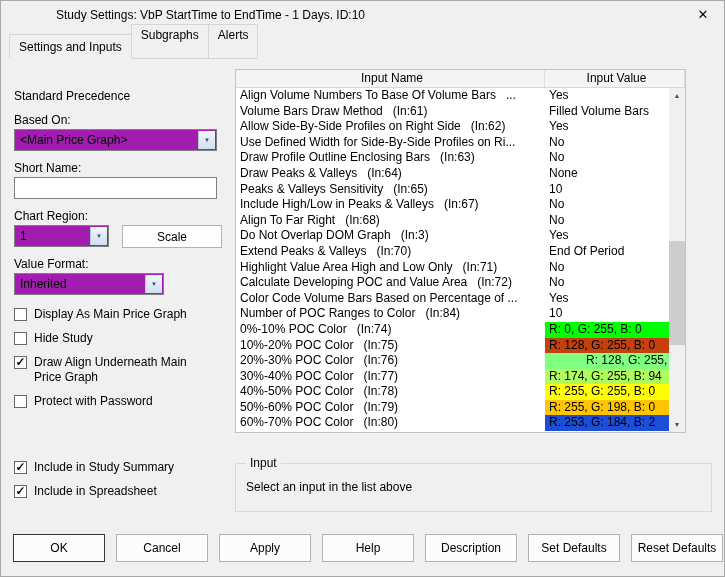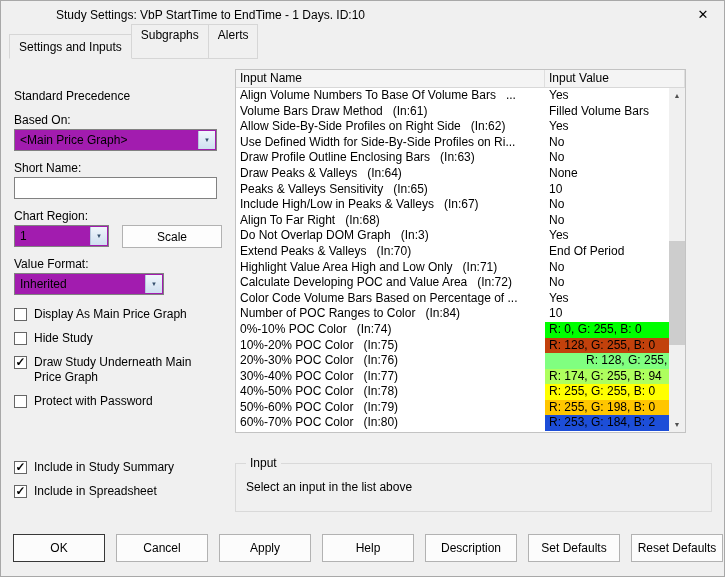--- a/index.html
+++ b/index.html
@@ -24,21 +24,21 @@
   .combo.small { width:95px; margin-bottom:0; }
   .scale-btn { margin-left:13px; width:100px; height:23px; background:#fdfdfd; border:1px solid #b2b2b2; font-family:inherit; font-size:12px; }
   .combo.mid { width:150px; margin-bottom:12px; }
   .check-row { display:flex; margin-bottom:9px; }
   .checkbox { width:13px; height:13px; border:1px solid #666; background:#fff; margin:1px 7px 0 0; flex:none; font-size:12px; line-height:11px; text-align:center; font-weight:bold; }
   .check-label { max-width:172px; line-height:15px; }
   .gap { height:42px; }
 
   .listview { position:absolute; left:234px; top:68px; width:451px; height:364px; background:#fff; border:1px solid #c3c3c3; }
   .lv-header { position:absolute; left:0; top:0; right:0; height:18px; background:#f4f4f4; border-bottom:1px solid #d8d8d8; display:flex; line-height:16px; }
-  .lv-hcell { padding-left:4px; border-right:1px solid #dedede; white-space:nowrap; overflow:hidden; }
+  .lv-hcell { padding-left:4px; border-right:1px solid #dedede; white-space:nowrap; overflow:hidden;text-align:center; }
   .lv-hcell.name { width:309px; flex:none; }
   .lv-hcell.value { flex:1; }
   .lv-rows { position:absolute; left:0; top:18px; right:16px; bottom:0; overflow:hidden; }
   .lv-row { display:flex; height:15.6px; line-height:15px;justify-content:center; }
   .lv-name { width:309px; flex:none; padding-left:4px; white-space:pre; overflow:hidden; }
   .lv-value { flex:1; padding-left:4px; white-space:pre; overflow:hidden; }
   .vscroll { position:absolute; top:18px; right:0; bottom:0; width:16px; background:#f0f0f0; display:flex; flex-direction:column; }
   .scroll-arrow { height:15px; display:flex; align-items:center; justify-content:center; font-size:7px; color:#505050; flex:none; }
   .scroll-track { flex:1; position:relative; }
   .scroll-thumb { position:absolute; left:0; right:0; top:44%; height:33%; background:#cdcdcd; }
@@ -97,21 +97,21 @@
         <div class="check-row">
           <span class="checkbox"></span>
           <span class="check-label">Display As Main Price Graph</span>
         </div>
         <div class="check-row">
           <span class="checkbox"></span>
           <span class="check-label">Hide Study</span>
         </div>
         <div class="check-row">
           <span class="checkbox">✓</span>
-          <span class="check-label">Draw Study Underneath Main Price Graph</span>
+          <span class="check-label">Draw Align Underneath Main Price Graph</span>
         </div>
         <div class="check-row">
           <span class="checkbox"></span>
           <span class="check-label">Protect with Password</span>
         </div>
       </div>
     <div class="gap"></div>
     <div id="checks-summary">
         <div class="check-row">
           <span class="checkbox">✓</span>

